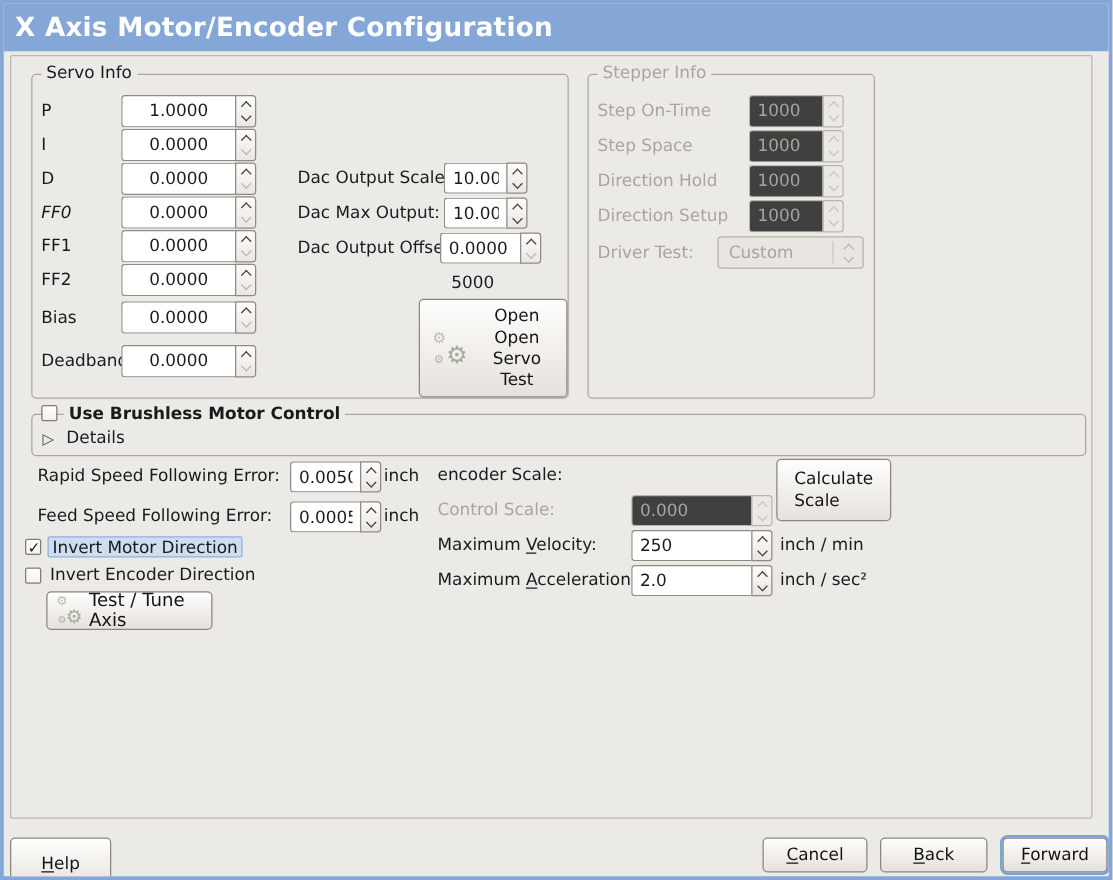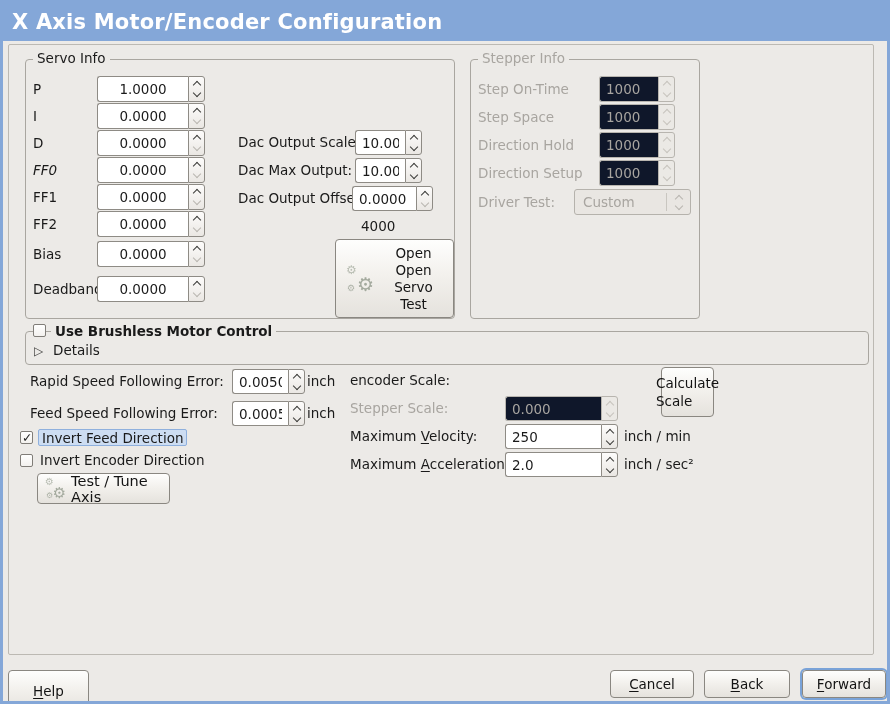--- a/index.html
+++ b/index.html
@@ -31,21 +31,21 @@
   .spinbox.center input { text-align:center; }
   .spin {
     width:17px; border:1px solid #8e8b85; border-radius:0 3px 3px 0;
     background:linear-gradient(180deg,#fdfcfb,#eae7e3);
     display:flex; flex-direction:column; align-items:center; justify-content:center; gap:4px;
   }
   .chev { display:block; width:6px; height:6px; border:solid #3c3c3a; border-width:1.7px 1.7px 0 0; }
   .chev.up   { transform:rotate(-45deg); margin-bottom:-1px; }
   .chev.down { transform:rotate(135deg); margin-top:-1px; }
   .chev.dim  { border-color:#b9b6b0; }
-  .spinbox.disabled input { background:#0f172a; border-color:#b8b5af; color:#a8a5a0; }
+  .spinbox.disabled input { background:#404040; border-color:#b8b5af; color:#a8a5a0; }
   .spinbox.disabled .spin { border-color:#b8b5af; background:#ebe9e5; }
   .spinbox.disabled .chev { border-color:#c6c3bd; }
 
   .combo {
     position:absolute; display:flex; align-items:center;
     border:1px solid #b5b2ac; border-radius:3px; background:#e9e6e2; color:#a8a5a0;
     font-size:13.5px;
   }
   .combo .val { flex:1; padding-left:8px; }
   .combo .sep { width:1px; align-self:stretch; background:#c9c6c0; margin:3px 0; }
@@ -186,21 +186,21 @@
 
   <span class="lbl lh25" style="left:235px; top:183px;">Dac Output Offset:</span>
   <div class="spinbox" style="left:349px; top:183px; width:81px; height:25px;">
     <input readonly="" value="0.0000" style="">
     <div class="spin">
         <span class="chev up"></span>
         <span class="chev down dim"></span>
       </div>
   </div>
 
-  <span class="lbl lh25" style="left:358px; top:211px;">4000</span>
+  <span class="lbl lh25" style="left:358px; top:211px;">5000</span>
 
   <div class="btn" style="left:332px; top:236px; width:119px; height:79px; justify-content:flex-start; padding-left:10px;">
     <span class="gears" style="width:28px; height:30px;">
       <span class="g g1">⚙</span>
       <span class="g g2">⚙</span>
       <span class="g g3">⚙</span>
     </span>
     <span class="multiline" style="flex:1; align-items:center; line-height:17px;">
       <span>Open</span>
       <span>Open</span>
@@ -280,28 +280,28 @@
     <input readonly="" value="0.0005" style="">
     <div class="spin">
         <span class="chev up"></span>
         <span class="chev down"></span>
       </div>
   </div>
   <span class="lbl lh25" style="left:304px; top:398px;">inch</span>
 
   <span class="lbl lh25" style="left:347px; top:365px;">encoder Scale:</span>
 
-  <div class="btn" style="left:618px; top:364px; width:53px; height:50px;margin-left:40px;">
+  <div class="btn" style="left:618px; top:364px; width:92px; height:50px;">
     <span class="multiline" style="align-items:flex-start; line-height:18px;">
       <span>Calculate</span>
       <span>Scale</span>
     </span>
   </div>
 
-  <span class="lbl lh25 dis" style="left:347px; top:393px;">Stepper Scale:</span>
+  <span class="lbl lh25 dis" style="left:347px; top:393px;">Control Scale:</span>
   <div class="spinbox disabled" style="left:502px; top:393px; width:113px; height:25px;">
     <input readonly="" value="0.000" style="">
     <div class="spin">
         <span class="chev up"></span>
         <span class="chev down"></span>
       </div>
   </div>
 
   <span class="lbl lh25" style="left:347px; top:421px;"><span>Maximum </span><span class="mn">V</span><span>elocity:</span></span>
   <div class="spinbox" style="left:502px; top:421px; width:113px; height:25px;">
@@ -319,21 +319,21 @@
     <div class="spin">
         <span class="chev up"></span>
         <span class="chev down"></span>
       </div>
   </div>
   <span class="lbl lh25" style="left:621px; top:449px;">inch / sec²</span>
 
   <span class="cb checked" style="left:17px; top:428px;">
       <span class="mark">✓</span>
     </span>
-  <span class="lbl hl" style="left:35px; top:426px; height:17px; line-height:17px;">Invert Feed Direction</span>
+  <span class="lbl hl" style="left:35px; top:426px; height:17px; line-height:17px;">Invert Motor Direction</span>
 
   <span class="cb" style="left:17px; top:451px;"></span>
   <span class="lbl" style="left:37px; top:449px; height:17px; line-height:17px;">Invert Encoder Direction</span>
 
   <div class="btn" style="left:34px; top:470px; width:133px; height:31px; font-size:14.5px; justify-content:flex-start; padding-left:7px;">
     <span class="gears" style="width:24px; height:24px; margin-right:5px;">
       <span class="g g1" style="font-size:15px;">⚙</span>
       <span class="g g2" style="font-size:10px;">⚙</span>
       <span class="g g3" style="font-size:8px;">⚙</span>
     </span>

